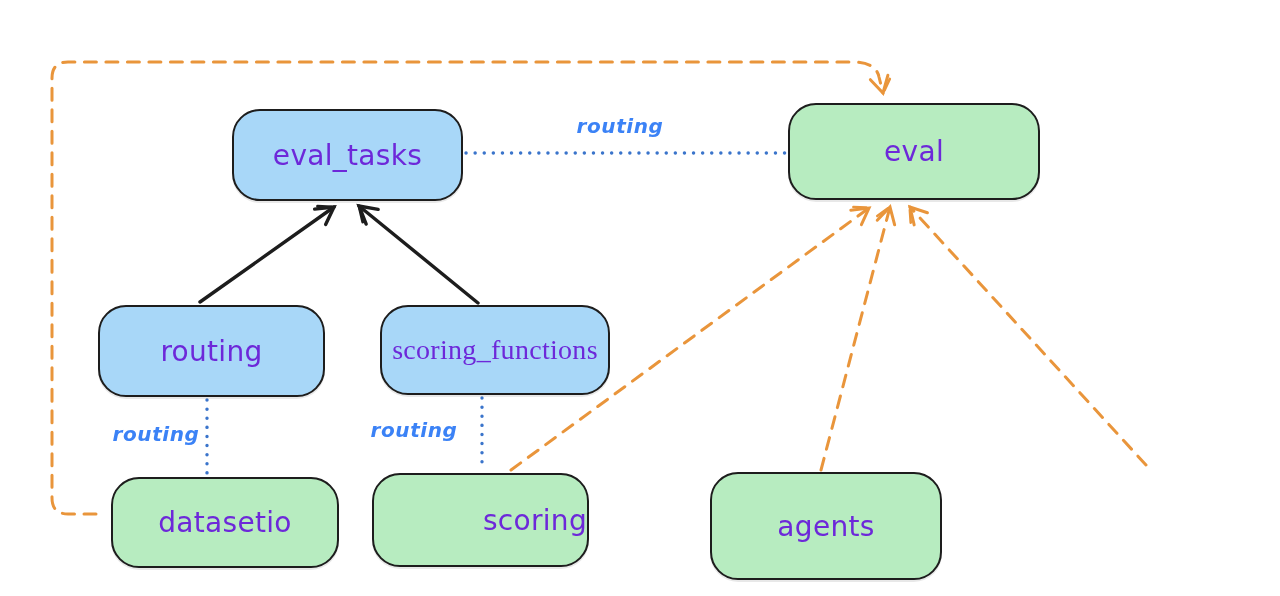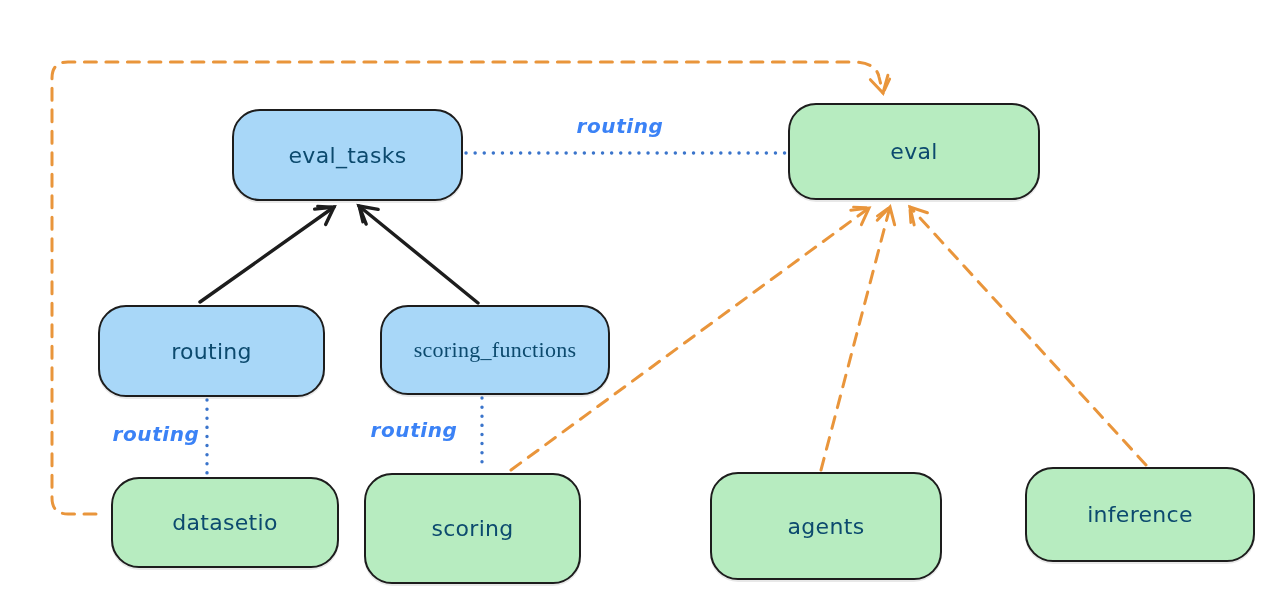--- a/index.html
+++ b/index.html
@@ -16,22 +16,22 @@
     left: 0; top: 0;
     width: 1280px; height: 596px;
   }
   .node {
     position: absolute;
     display: flex;
     align-items: center;
     justify-content: center;
     border: 2.5px solid #1d1d1d;
     border-radius: 28px;
-    font-size: 22px;
-    color: #0c4a6e;
+    font-size: 28px;
+    color: #6d28d9;
     letter-spacing: 0.3px;
     box-shadow: 0 2px 0 0 rgba(130,130,130,0.18);
     box-sizing: border-box;
     cursor: default;
   }
   .node.blue  { background: #a8d7f8; }
   .node.green { background: #b7ecc0; }
   .routing-label {
     position: absolute;
     color: #3b82f6;
@@ -88,29 +88,26 @@
   </div>
 
   <div class="node blue" style="left:380px; top:305px; width:230px; height:90px;font-family:Liberation Serif, serif;">
     <span>scoring_functions</span>
   </div>
 
   <div class="node green" style="left:95px; top:477px; width:228px; height:91px;margin-left:16px;">
     <span>datasetio</span>
   </div>
 
-  <div class="node green" style="left:364px; top:473px; width:217px; height:111px;">
+  <div class="node green" style="left:372px; top:473px; width:217px; height:94px;justify-content:flex-end;">
     <span>scoring</span>
   </div>
 
   <div class="node green" style="left:710px; top:472px; width:232px; height:108px;">
     <span>agents</span>
   </div>
 
-  <div class="node green" style="left:1025px; top:467px; width:230px; height:95px;">
-    <span>inference</span>
-  </div>
 
   <span class="routing-label" style="left:570px; top:114px; width:100px;">routing</span>
   <span class="routing-label" style="left:110px; top:422px; width:92px;">routing</span>
   <span class="routing-label" style="left:368px; top:418px; width:92px;">routing</span>
 
 </div>
 
 </body></html>

